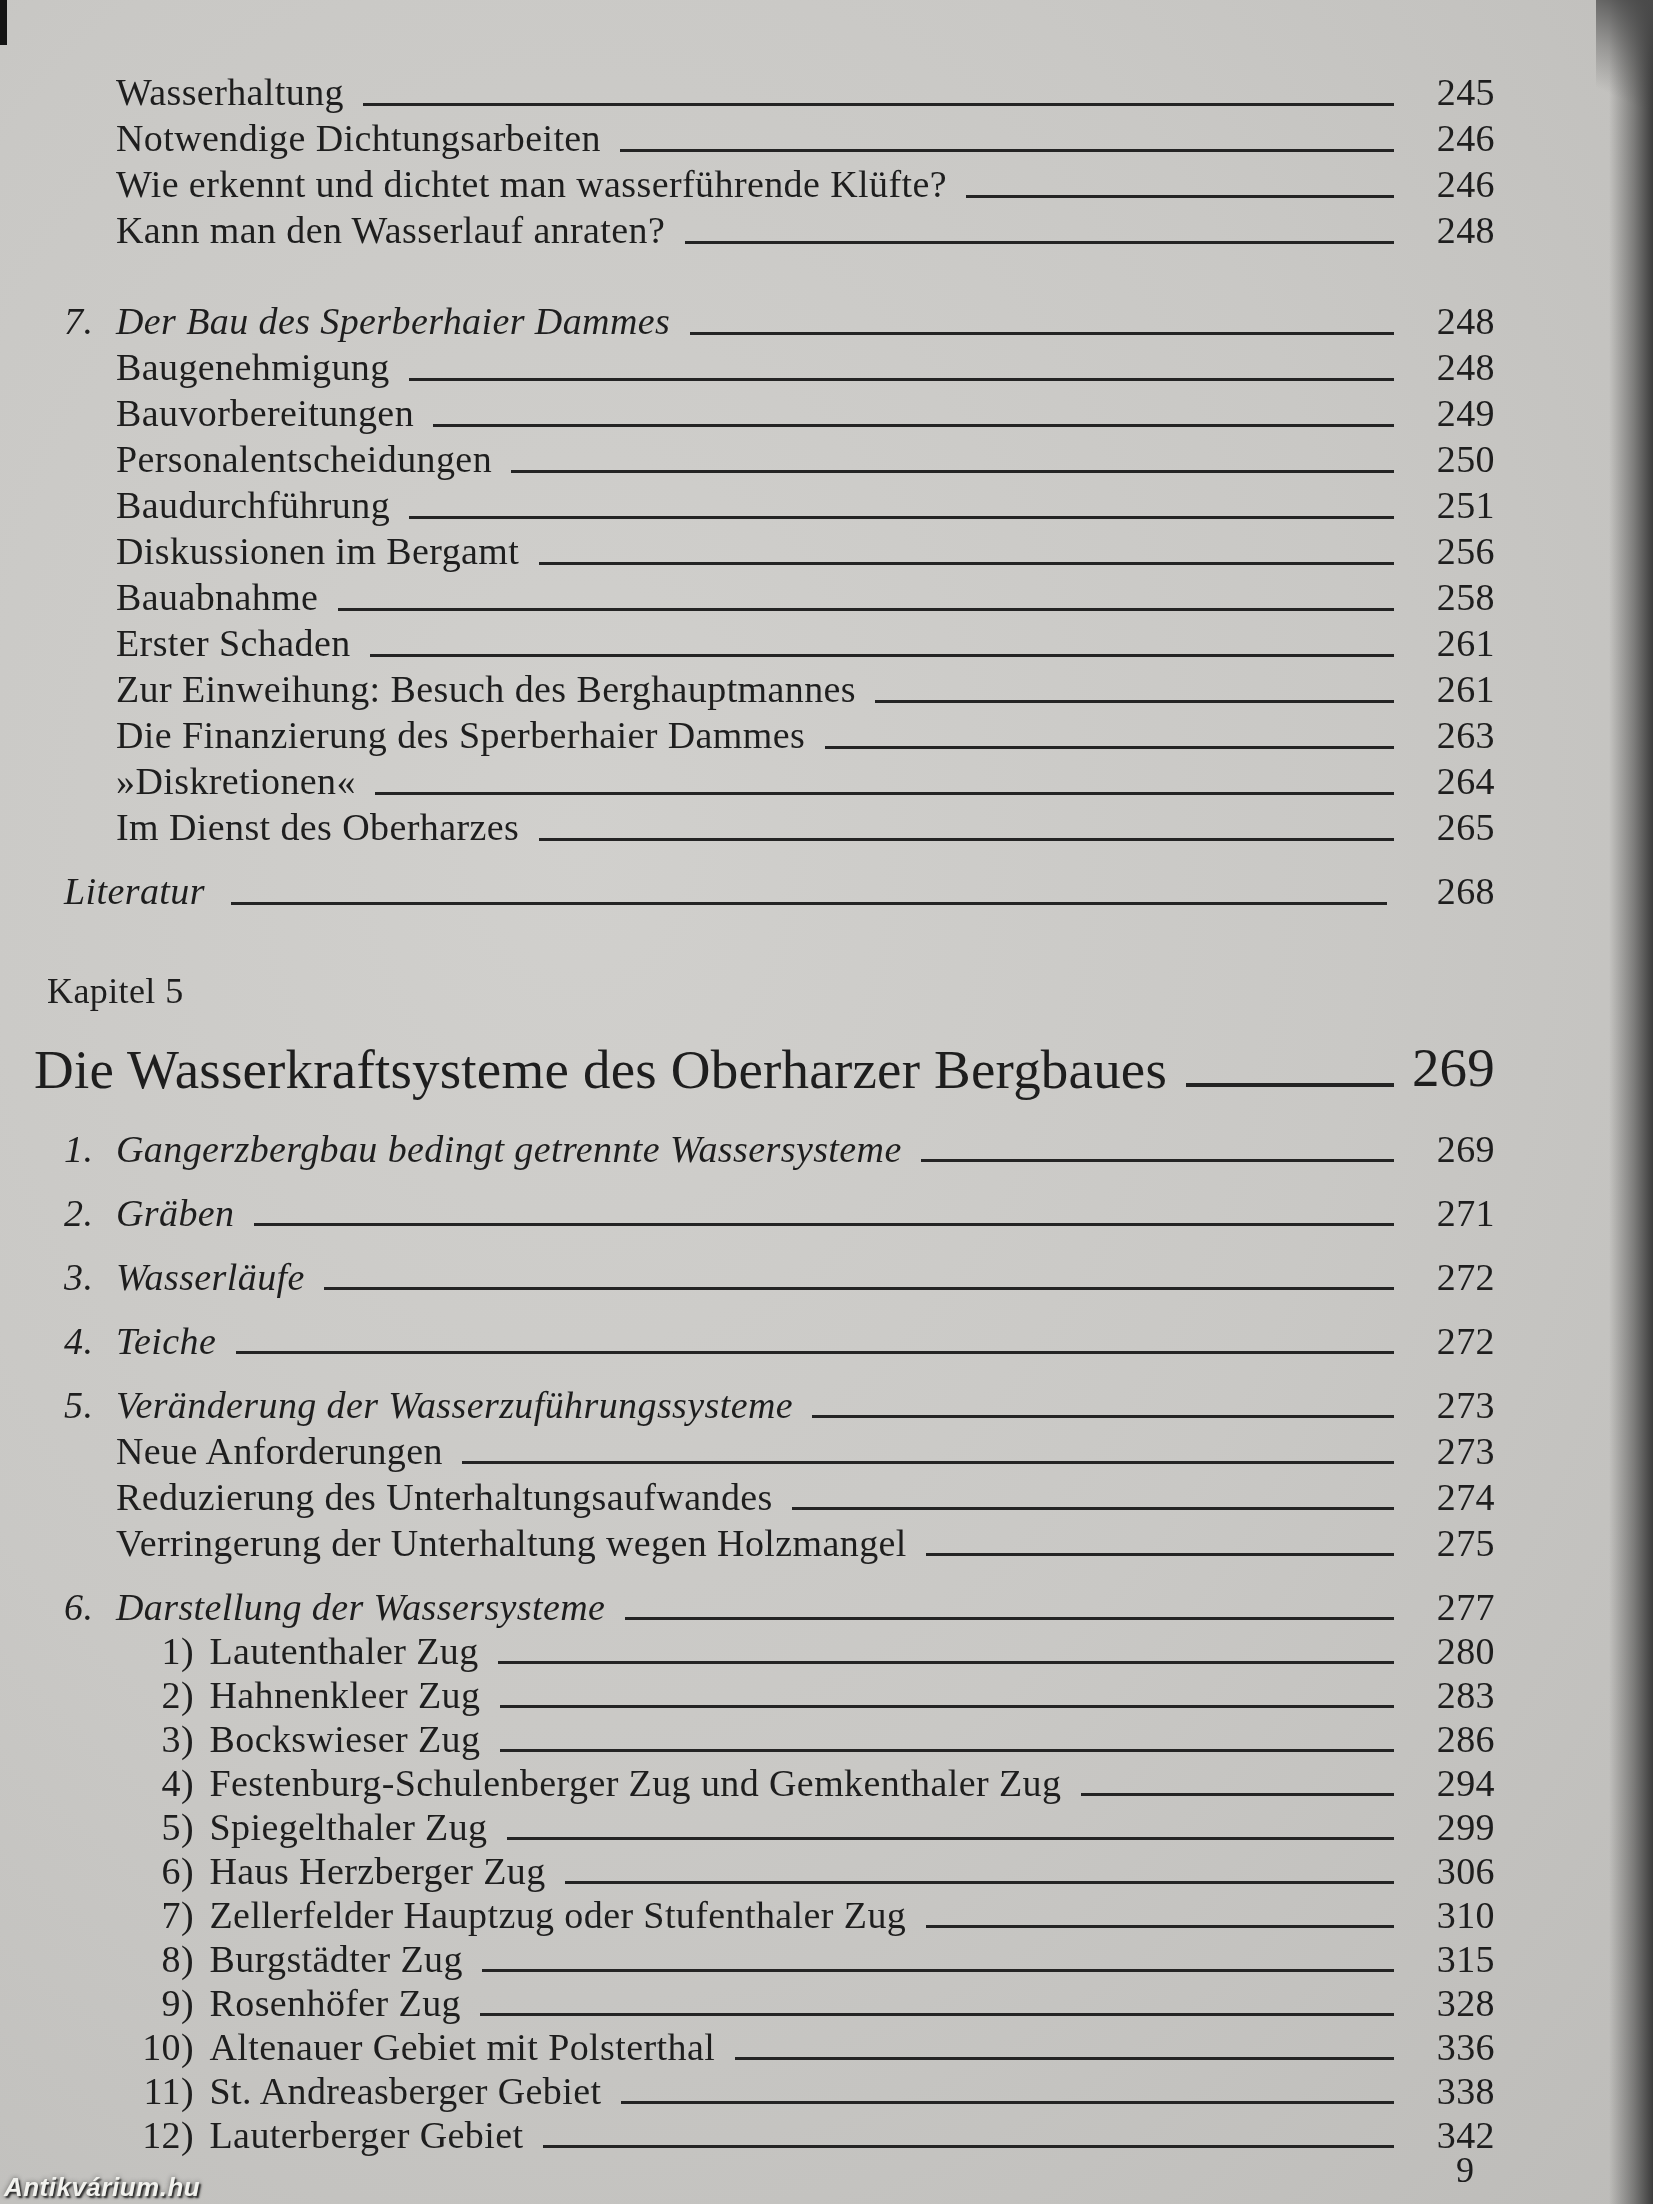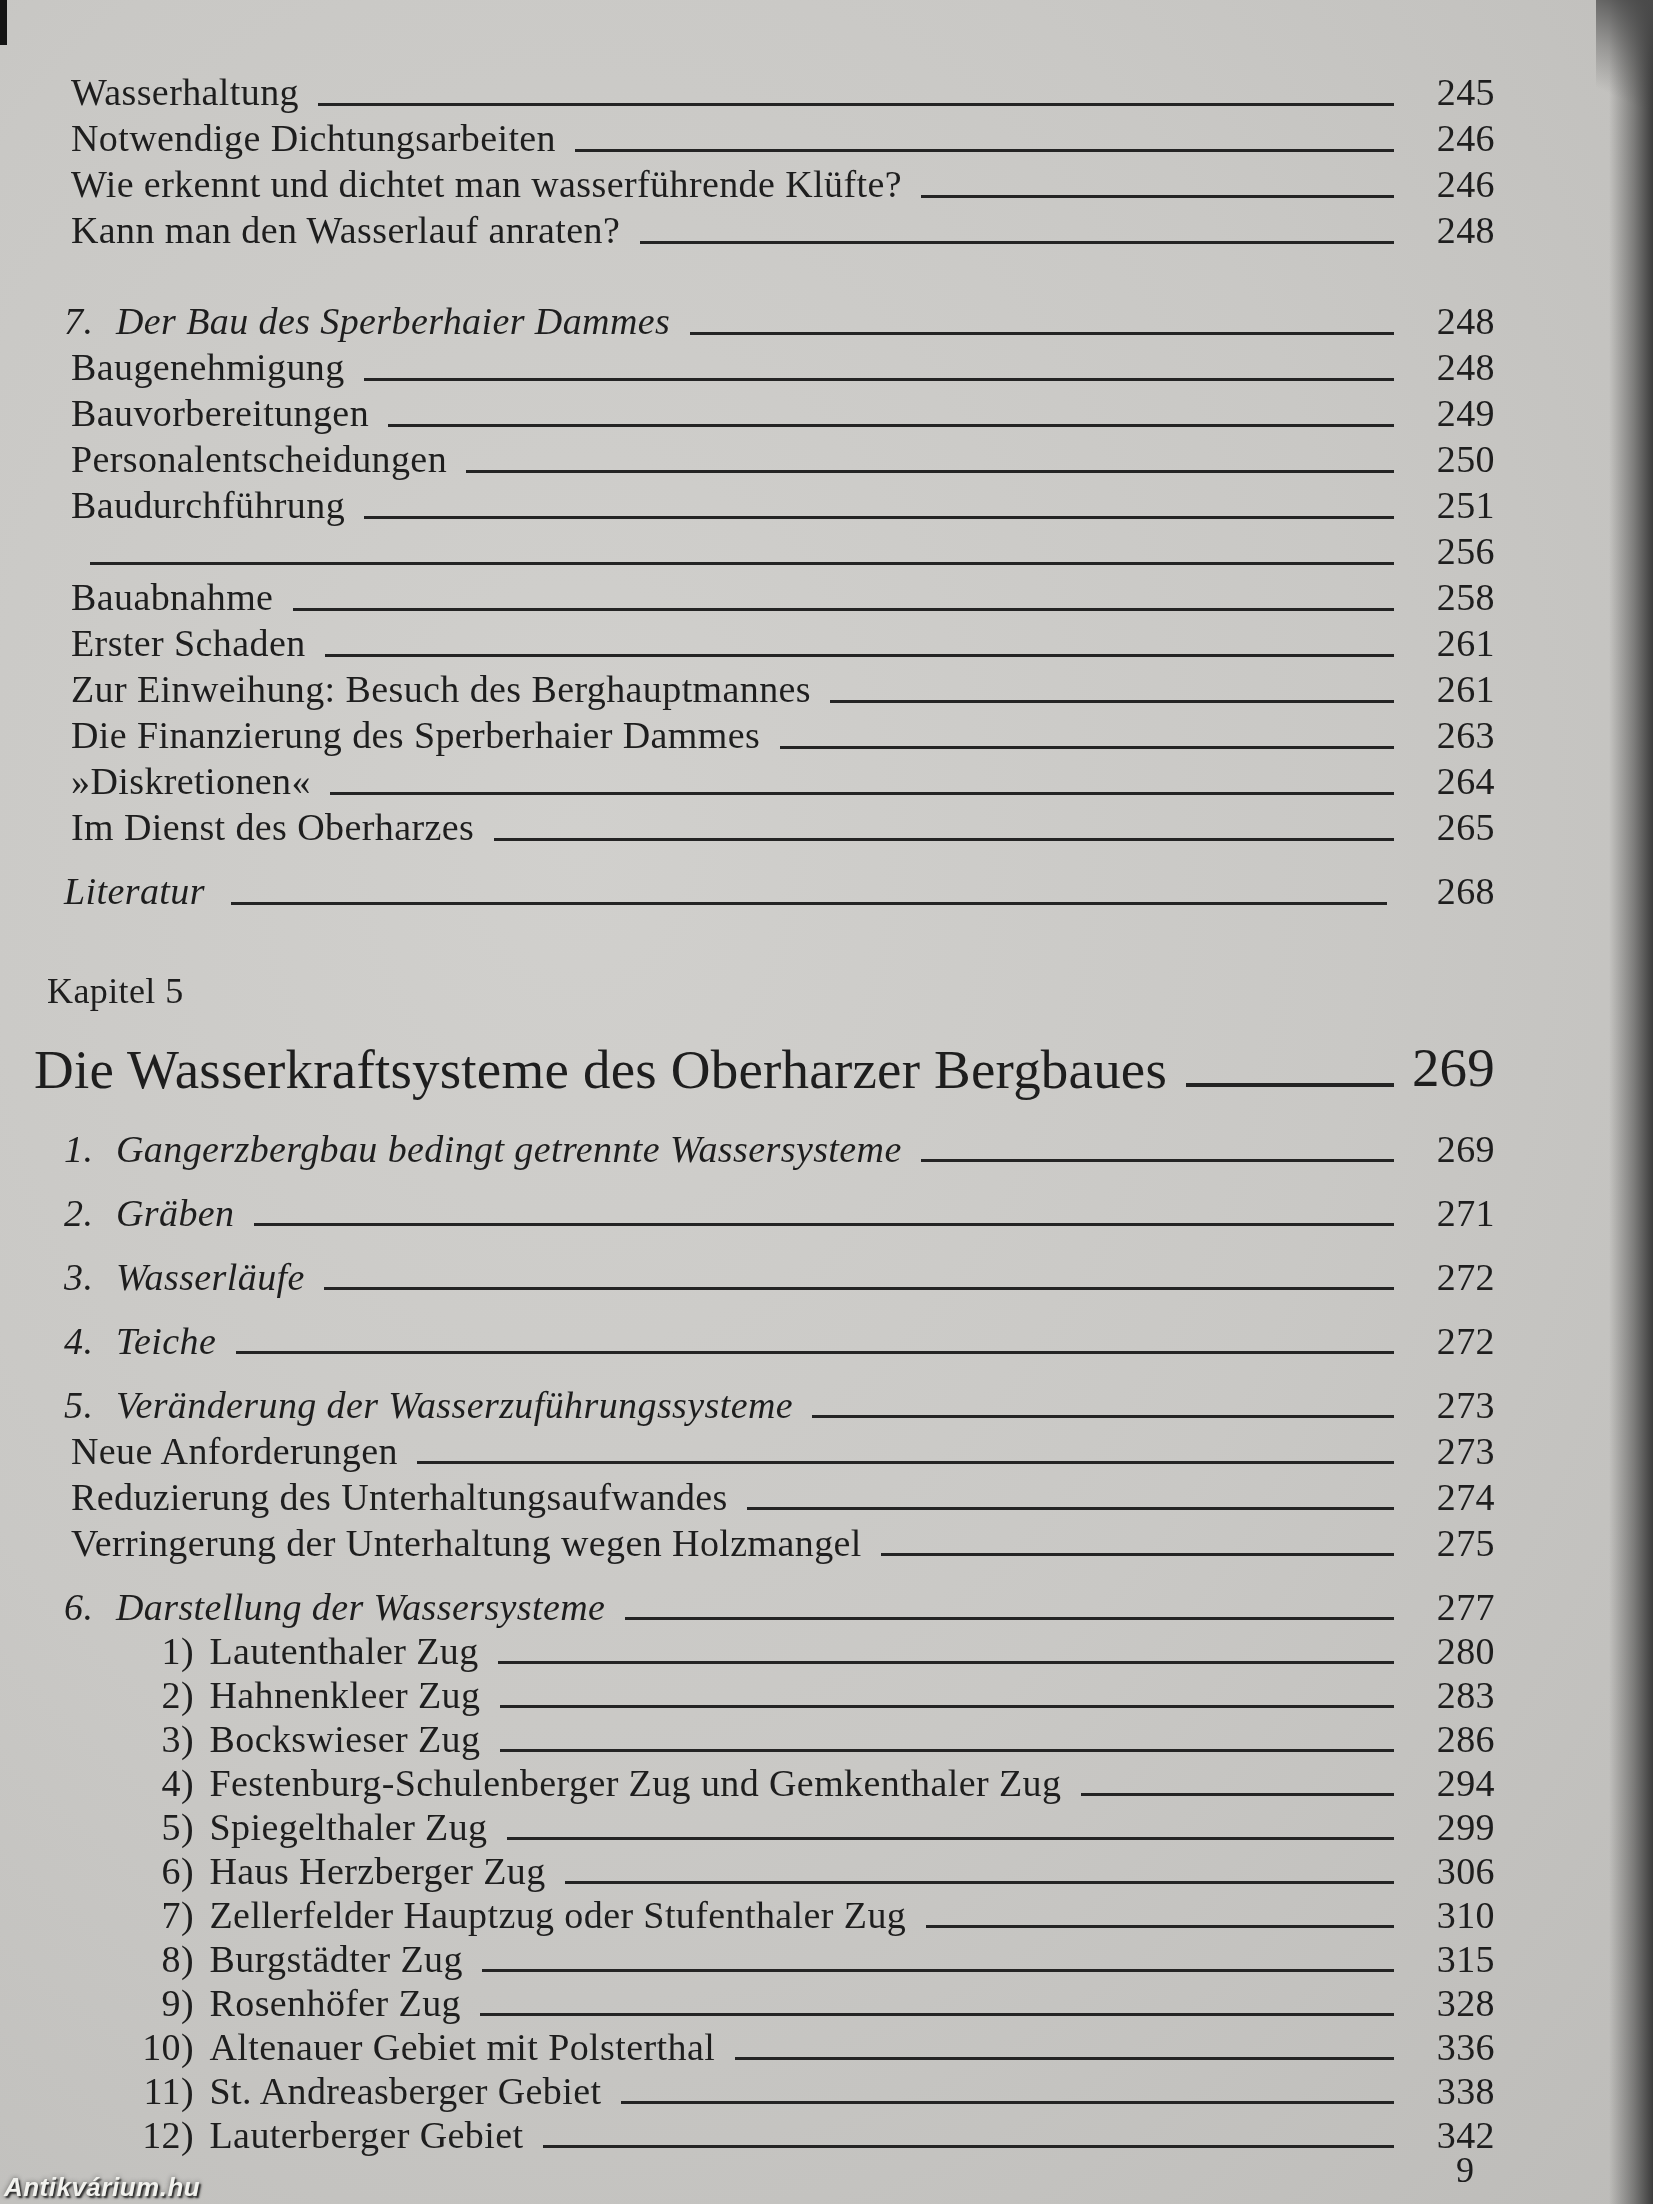--- a/index.html
+++ b/index.html
@@ -23,21 +23,21 @@
 
   .content{position:absolute;left:0;top:68px;right:159px;}
 
   .row{display:flex;align-items:flex-end;height:46px;font-size:38px;letter-spacing:0.4px;}
   .row.big{height:64px;}
   .row.sub2{height:44px;}
   .row.gap-large{margin-top:45px;}
   .row.gap-small{margin-top:17.5px;gap:7px;}
 
   .indent0{padding-left:64px;}
-  .indent1{padding-left:71px;}
+  .indent1{padding-left:116px;}
   .indent2{padding-left:116px;}
 
   .num{flex:0 0 auto;line-height:1.12;}
   .indent0 .num{width:52px;}
   .indent2 .num{width:78px;text-align:right;margin-right:15.5px;}
 
   .label{white-space:nowrap;line-height:1.12;}
   .italic .label,.italic .num{font-style:italic;}
 
   .leader{
@@ -110,20 +110,21 @@
         <span class="label">Personalentscheidungen</span>
         <span class="leader"></span>
         <span class="pagenum">250</span>
       </div>
       <div class="row indent1">
         <span class="label">Baudurchführung</span>
         <span class="leader"></span>
         <span class="pagenum">251</span>
       </div>
       <div class="row indent1">
+        <span class="label">Diskussionen im Bergamt</span>
         <span class="leader"></span>
         <span class="pagenum">256</span>
       </div>
       <div class="row indent1">
         <span class="label">Bauabnahme</span>
         <span class="leader"></span>
         <span class="pagenum">258</span>
       </div>
       <div class="row indent1">
         <span class="label">Erster Schaden</span>

